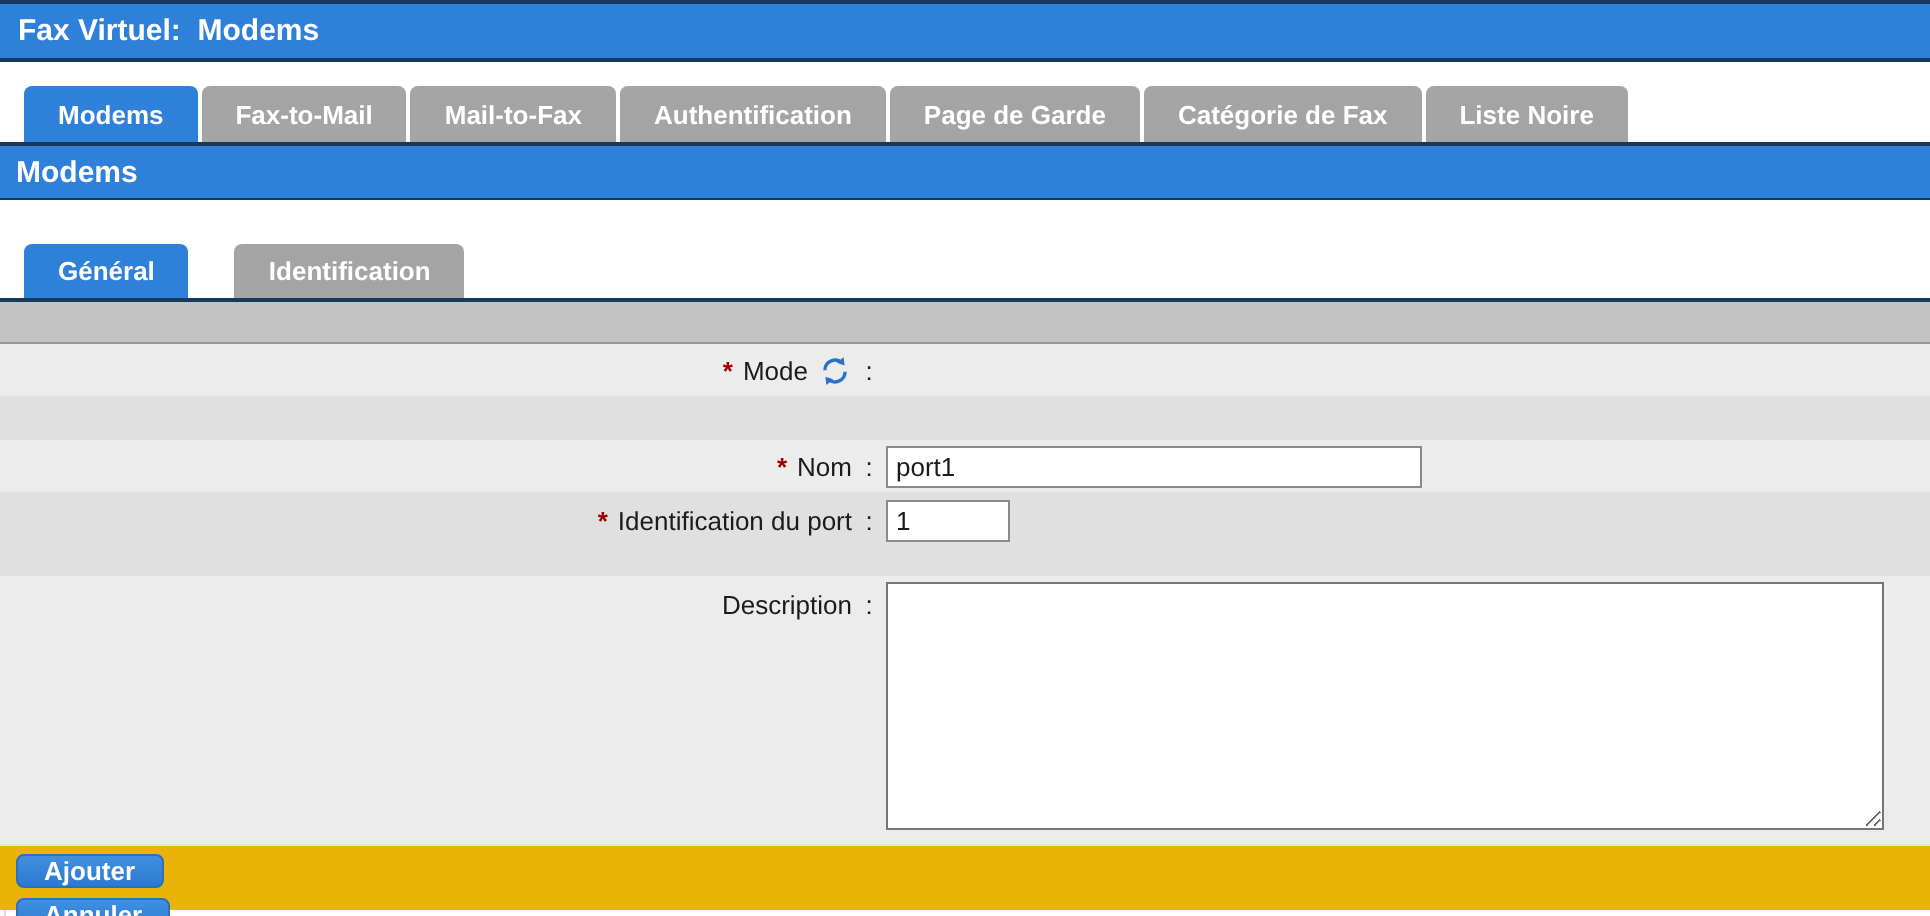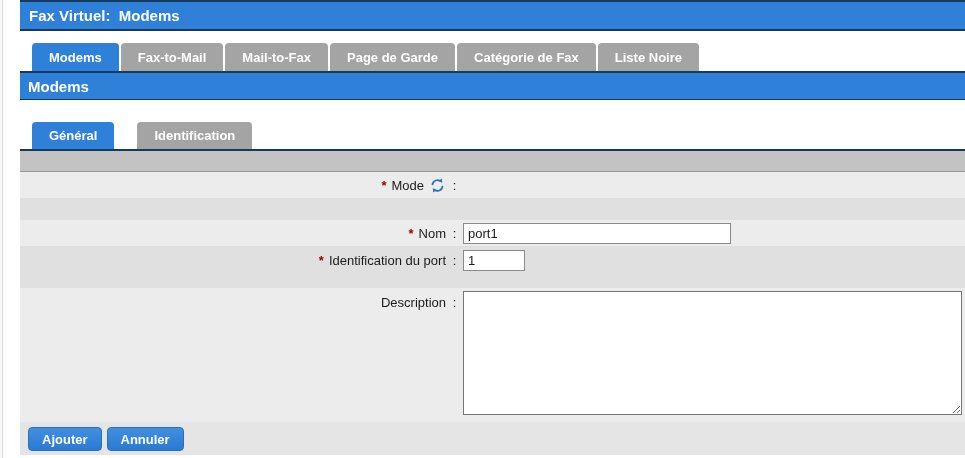--- a/index.html
+++ b/index.html
@@ -6,21 +6,21 @@
   body { background:#fff; }
   .page {
     width:965px; height:458px; position:relative; overflow:hidden;
     background:#fff; font-family:"Liberation Sans", sans-serif;
     font-size:13px; color:#1b1b1b;
   }
   .edge-left {
     position:absolute; left:0; top:0; bottom:0; width:3px;
     background:#fafafa; border-right:1px solid #dcdcdc; z-index:1;
   }
-  .content { position:relative; margin-left:20px; z-index:2; }
+  .content { position:relative; margin-left:0; z-index:2; }
 
   
   .topbar {
     height:31px; background:#2e80d8;
     border-top:2px solid #17395c; border-bottom:2px solid #17395c;
     display:flex; align-items:center; padding-left:9px;
     color:#fff; font-weight:bold; font-size:15px; white-space:pre;
   }
   .gap-a { height:12px; background:#fff; }
   .gap-b { height:22px; background:#fff; }
@@ -45,22 +45,22 @@
 
   
   .row { display:flex; }
   .row-a   { height:21px; background:#c3c3c3; border-bottom:1px solid #989898; }
   .row-mode{ height:26px; background:#ececec; align-items:center; }
   .row-gap { height:22px; background:#e0e0e0; }
   .row-nom { height:26px; background:#ececec; align-items:center; }
   .row-port{ height:42px; background:#e0e0e0; align-items:flex-start; }
   .row-desc{ height:134px; background:#ececec; align-items:flex-start; }
   .row-buttons {
-    height:33px; background:#e5e5e5; border-top:1px solid #e6e6e6;
-    display:flex; align-items:flex-start; gap:5px; padding:4px 0 0 8px;
+    height:33px; background:#eab308; border-top:1px solid #e6e6e6;
+    display:flex; align-items:flex-start; gap:5px; padding:4px 0 0 8px;flex-direction:column;
   }
 
   .lbl { width:426px; display:flex; justify-content:flex-end; align-items:center; gap:5px; }
   .colon { width:17px; text-align:center; }
   .fld { flex:1; display:flex; align-items:center; }
   .row-port .lbl, .row-desc .lbl { align-items:flex-start; padding-top:7px; }
   .row-port .colon, .row-desc .colon { padding-top:7px; }
   .row-port .fld { flex-direction:column; align-items:flex-start; padding-top:4px; }
   .row-desc .fld { align-items:flex-start; padding-top:3px; }
 
@@ -112,20 +112,23 @@
 
     <nav class="tabs main">
       <div class="tab active">
           <span>Modems</span>
         </div>
       <div class="tab">
           <span>Fax-to-Mail</span>
         </div>
       <div class="tab">
           <span>Mail-to-Fax</span>
+        </div>
+      <div class="tab">
+          <span>Authentification</span>
         </div>
       <div class="tab">
           <span>Page de Garde</span>
         </div>
       <div class="tab">
           <span>Catégorie de Fax</span>
         </div>
       <div class="tab">
           <span>Liste Noire</span>
         </div>

